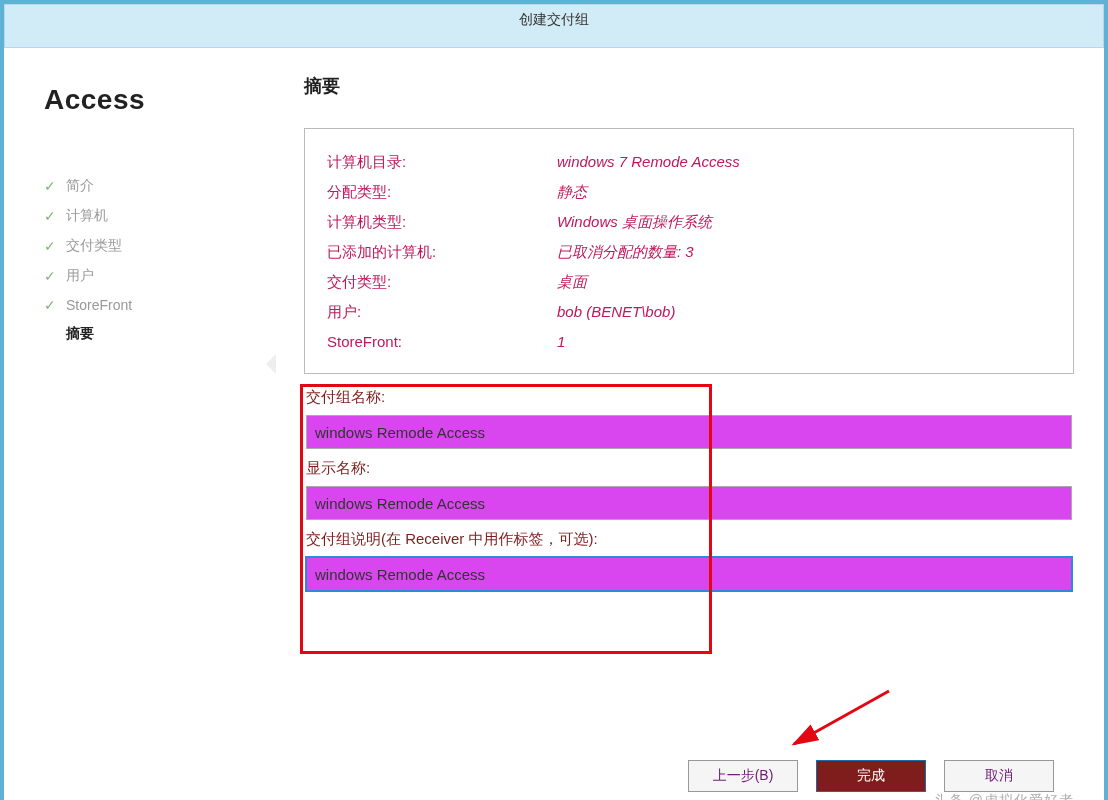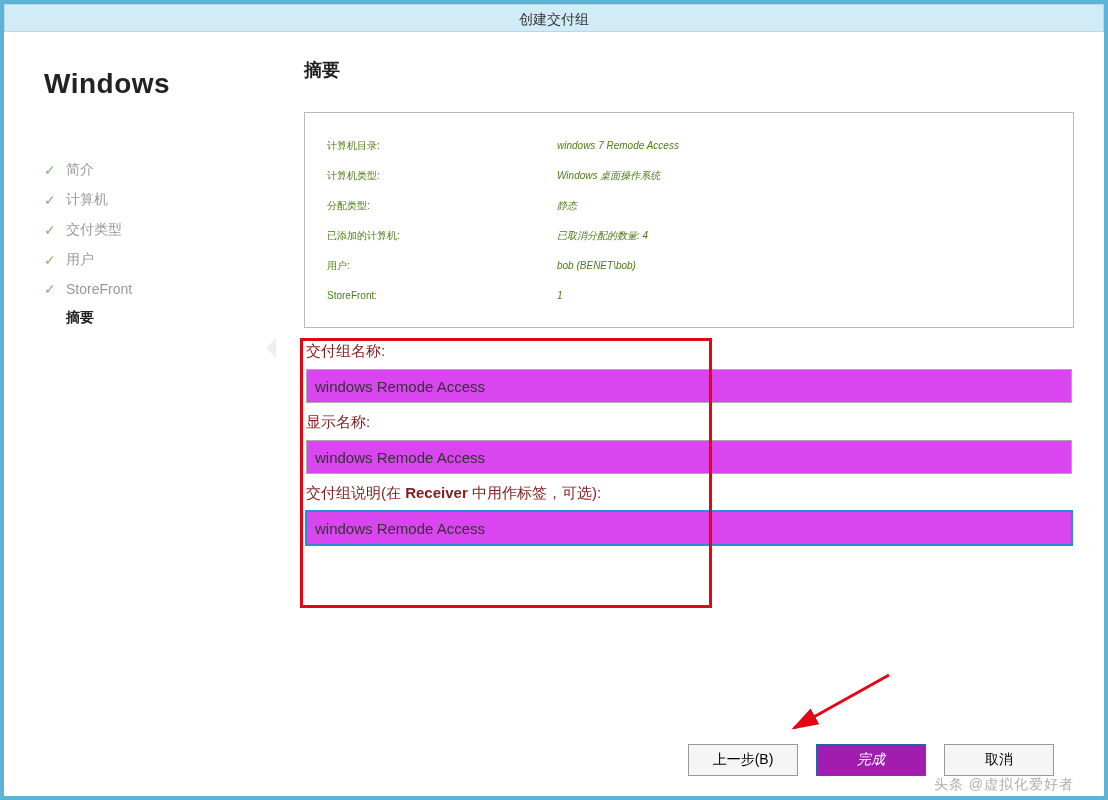--- a/index.html
+++ b/index.html
@@ -6,21 +6,21 @@
     body {
       font-family: "Microsoft YaHei", "Segoe UI", sans-serif;
       background: #5db3d6;
       width: 1108px;
       height: 800px;
       padding: 4px;
       position: relative;
     }
     .titlebar {
       background: #d2ecf7;
-      height: 28px;
+      height: 44px;
       line-height: 28px;
       text-align: center;
       font-size: 14px;
       color: #333;
       border: 1px solid #b8d8e8;
     }
     .window {
       background: #fff;
       height: calc(100% - 28px);
       display: flex;
@@ -69,36 +69,36 @@
       color: #222;
       margin-bottom: 30px;
     }
     .summary-box {
       border: 1px solid #bbb;
       padding: 18px 22px 16px 22px;
       margin-bottom: 14px;
     }
     .summary-row {
       display: flex;
-      font-size: 10px;
+      font-size: 15px;
       line-height: 30px;
-      color: #4d7c0f;
+      color: #be185d;
     }
     .summary-row .k { width: 230px; }
     .summary-row .v { flex: 1; font-weight: 500; font-style: italic; }
     .form-section {
       padding: 0 2px;
       position: relative;
     }
     .field-label {
       font-size: 15px;
       color: #7f1d1d;
       margin: 10px 0 8px 0;
     }
-    .field-label .bold-inline { font-weight: bold; }
+    .field-label .bold-inline { font-weight: normal; }
     .text-input {
       width: 100%;
       height: 34px;
       padding: 4px 8px;
       font-size: 15px;
       border: 1px solid #aaa;
       font-family: inherit;
       color: #333;
       background: #d946ef;
     }
@@ -123,27 +123,26 @@
       gap: 18px;
     }
     .btn {
       width: 110px;
       height: 32px;
       font-size: 14px;
       font-family: inherit;
       cursor: pointer;
       border: 1px solid #999;
       background: #f5f5f5;
-      color: #000000;
+      color: #701a75;
     }
     .btn.primary {
-      background: #a21caf;
+      background: #7f1d1d;
       color: #fff;
       border-color: #1c6ba8;
-      font-style: italic;
     }
     .watermark {
       position: absolute;
       right: 30px;
       bottom: 2px;
       font-size: 14px;
       color: rgba(120,120,120,0.6);
       pointer-events: none;
       letter-spacing: 1px;
     }
@@ -165,21 +164,21 @@
     }
   </style>
 </head>
 <body>
 
 <div class="titlebar">创建交付组</div>
 
 <div class="window">
 
   <div class="sidebar">
-    <div class="studio-logo">Windows</div>
+    <div class="studio-logo">Access</div>
     <ul class="steps">
       <li>
           <span class="check">✓</span>
           <span>简介</span>
         </li>
       <li>
           <span class="check">✓</span>
           <span>计算机</span>
         </li>
       <li>
@@ -204,30 +203,34 @@
   <div class="main">
     <div class="wedge"></div>
     <div class="page-title">摘要</div>
 
     <div class="summary-box">
       <div class="summary-row">
           <div class="k">计算机目录:</div>
           <div class="v">windows 7 Remode Access</div>
         </div>
       <div class="summary-row">
+          <div class="k">分配类型:</div>
+          <div class="v">静态</div>
+        </div>
+      <div class="summary-row">
           <div class="k">计算机类型:</div>
           <div class="v">Windows 桌面操作系统</div>
         </div>
       <div class="summary-row">
-          <div class="k">分配类型:</div>
-          <div class="v">静态</div>
-        </div>
-      <div class="summary-row">
           <div class="k">已添加的计算机:</div>
-          <div class="v">已取消分配的数量: 4</div>
+          <div class="v">已取消分配的数量: 3</div>
+        </div>
+      <div class="summary-row">
+          <div class="k">交付类型:</div>
+          <div class="v">桌面</div>
         </div>
       <div class="summary-row">
           <div class="k">用户:</div>
           <div class="v">bob (BENET\bob)</div>
         </div>
       <div class="summary-row">
           <div class="k">StoreFront:</div>
           <div class="v">1</div>
         </div>
     </div>

